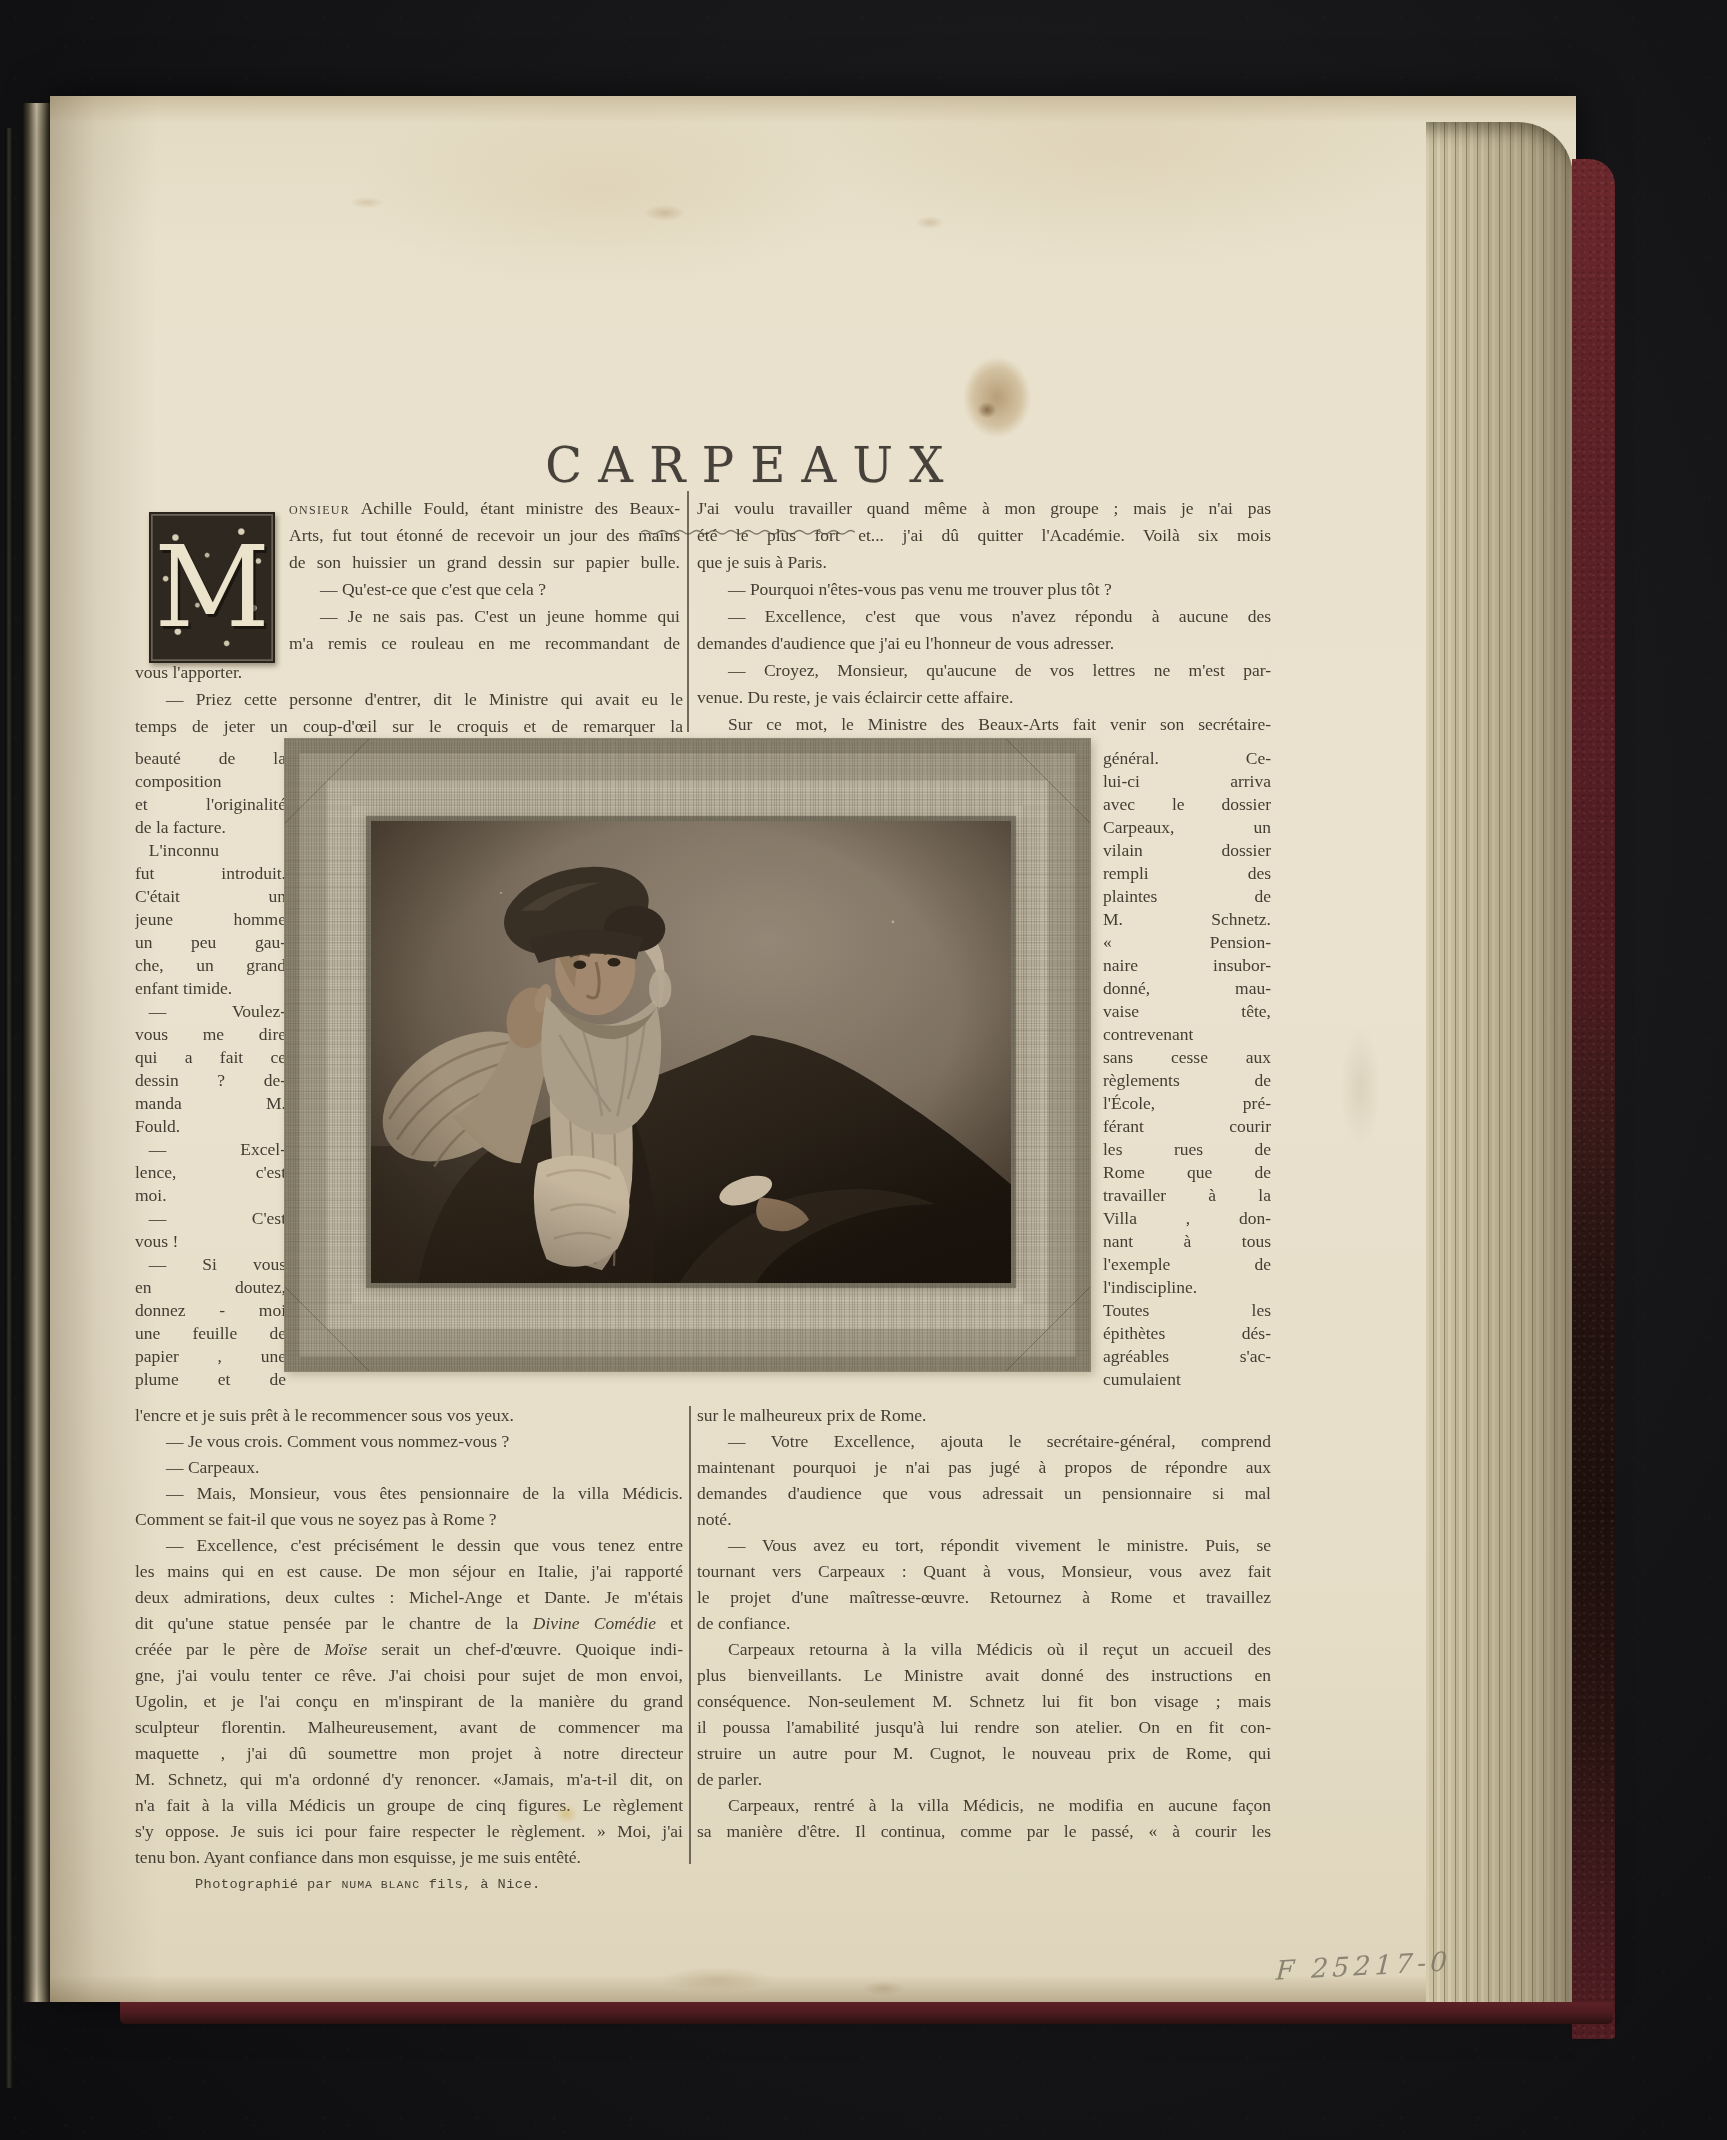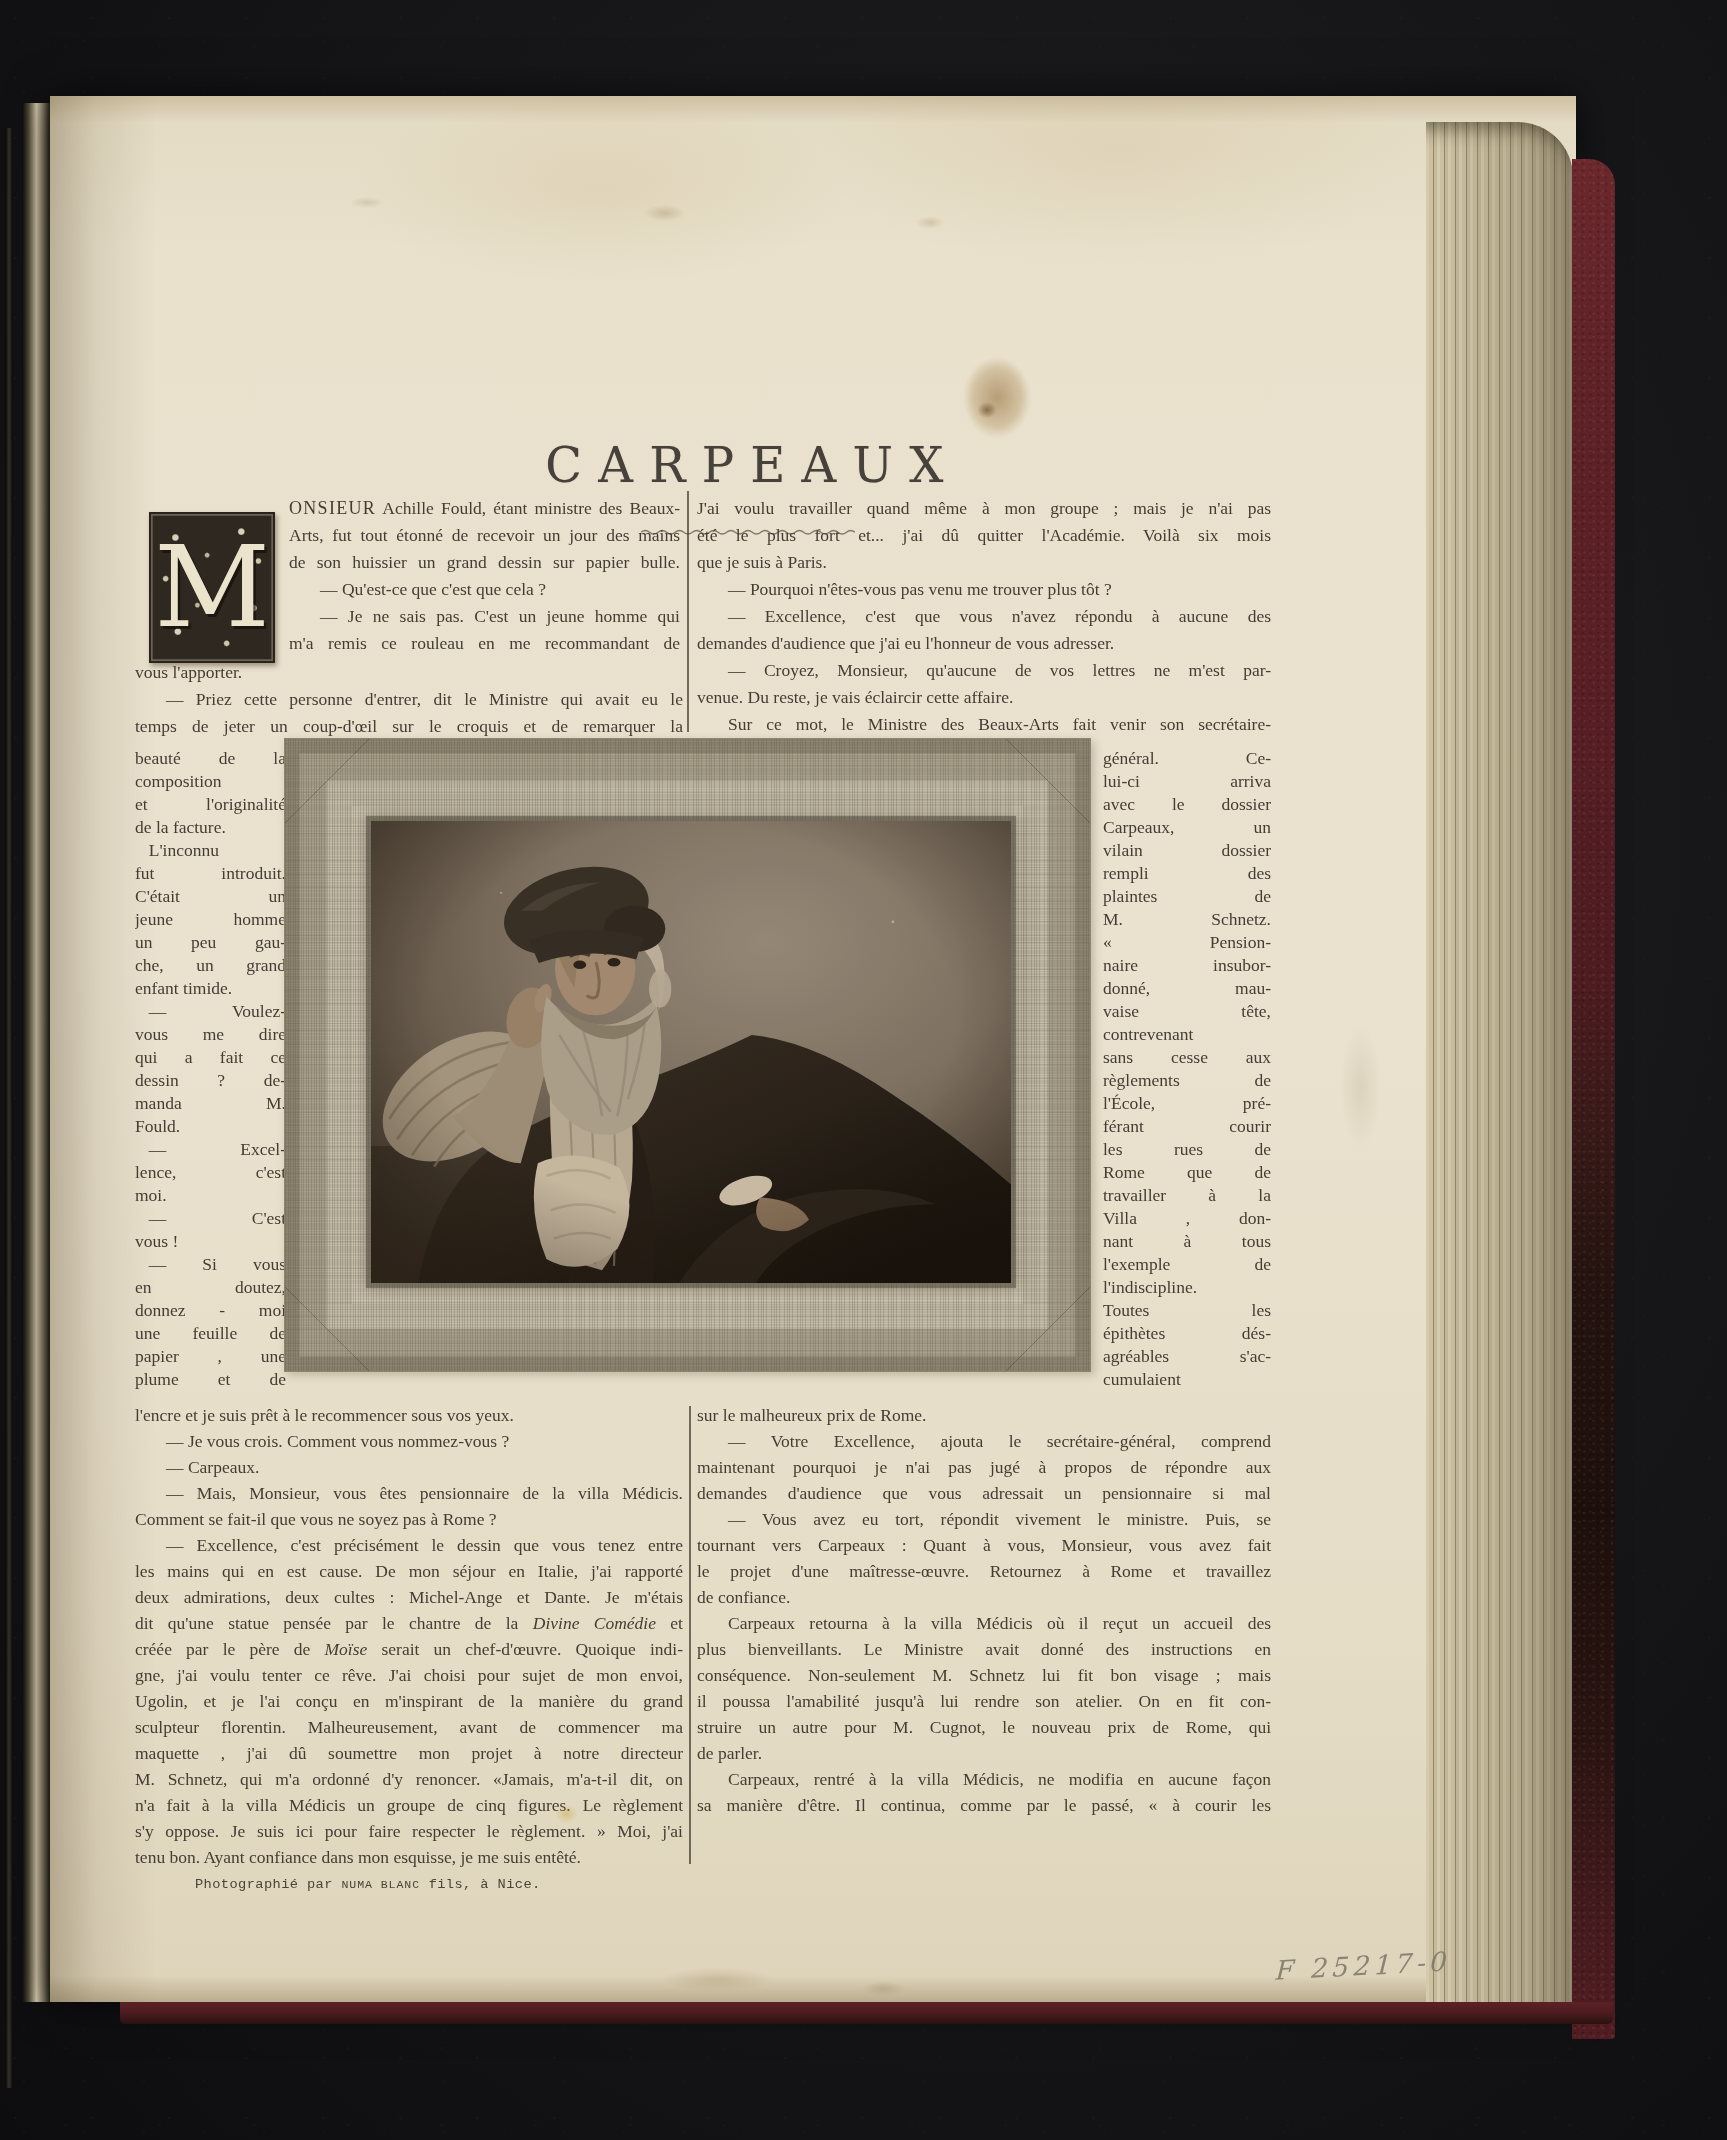--- a/index.html
+++ b/index.html
@@ -63,21 +63,21 @@
   .tb{position:absolute;color:#443d33;font-size:17.5px;}
   .tblock .line{height:27px;line-height:27px;}
   .nblock .line{height:23px;line-height:23px;}
   .bblock .line{height:26px;line-height:26px;}
   .line{overflow:hidden;text-align:justify;}
   .line:not(.end)::after{content:"";display:inline-block;width:100%;height:0;}
   .line.end{text-align:left;}
   .ind{text-indent:31px;}
   .nblock .ind{text-indent:13.7px;}
   .it{font-style:italic;}
-  .sc{text-transform:uppercase;font-size:18px;letter-spacing:1.3px;margin-top:32px;}
+  .sc{text-transform:uppercase;font-size:12px;letter-spacing:1.3px;margin-top:32px;}
 
   .col-divider{position:absolute;width:1.7px;background:rgba(74,66,52,.75);}
   #divider-top{left:687px;top:491px;height:241px;}
   #divider-bottom{left:689px;top:1406px;height:458px;}
 
   
   .dropcap{position:absolute;left:149px;top:512px;width:122px;height:147px;
     background-color:#2e2820;
     background-image:
       radial-gradient(circle at 20% 16%, #d9d0ba 2.6px, rgba(217,208,186,0) 3.9px),
@@ -267,20 +267,21 @@
     <div class="line">Toutes les</div>
     <div class="line">épithètes dés-</div>
     <div class="line">agréables s'ac-</div>
     <div class="line">cumulaient</div>
   </div>
 <div class="tb bblock" style="left:697px;top:1402px;width:574px;">
     <div class="line end">sur le malheureux prix de Rome.</div>
     <div class="line ind">— Votre Excellence, ajouta le secrétaire-général, comprend</div>
     <div class="line">maintenant pourquoi je n'ai pas jugé à propos de répondre aux</div>
     <div class="line">demandes d'audience que vous adressait un pensionnaire si mal</div>
+    <div class="line end">noté.</div>
     <div class="line ind">— Vous avez eu tort, répondit vivement le ministre. Puis, se</div>
     <div class="line">tournant vers Carpeaux : Quant à vous, Monsieur, vous avez fait</div>
     <div class="line">le projet d'une maîtresse-œuvre. Retournez à Rome et travaillez</div>
     <div class="line end">de confiance.</div>
     <div class="line ind">Carpeaux retourna à la villa Médicis où il reçut un accueil des</div>
     <div class="line">plus bienveillants. Le Ministre avait donné des instructions en</div>
     <div class="line">conséquence. Non-seulement M. Schnetz lui fit bon visage ; mais</div>
     <div class="line">il poussa l'amabilité jusqu'à lui rendre son atelier. On en fit con-</div>
     <div class="line">struire un autre pour M. Cugnot, le nouveau prix de Rome, qui</div>
     <div class="line end">de parler.</div>

